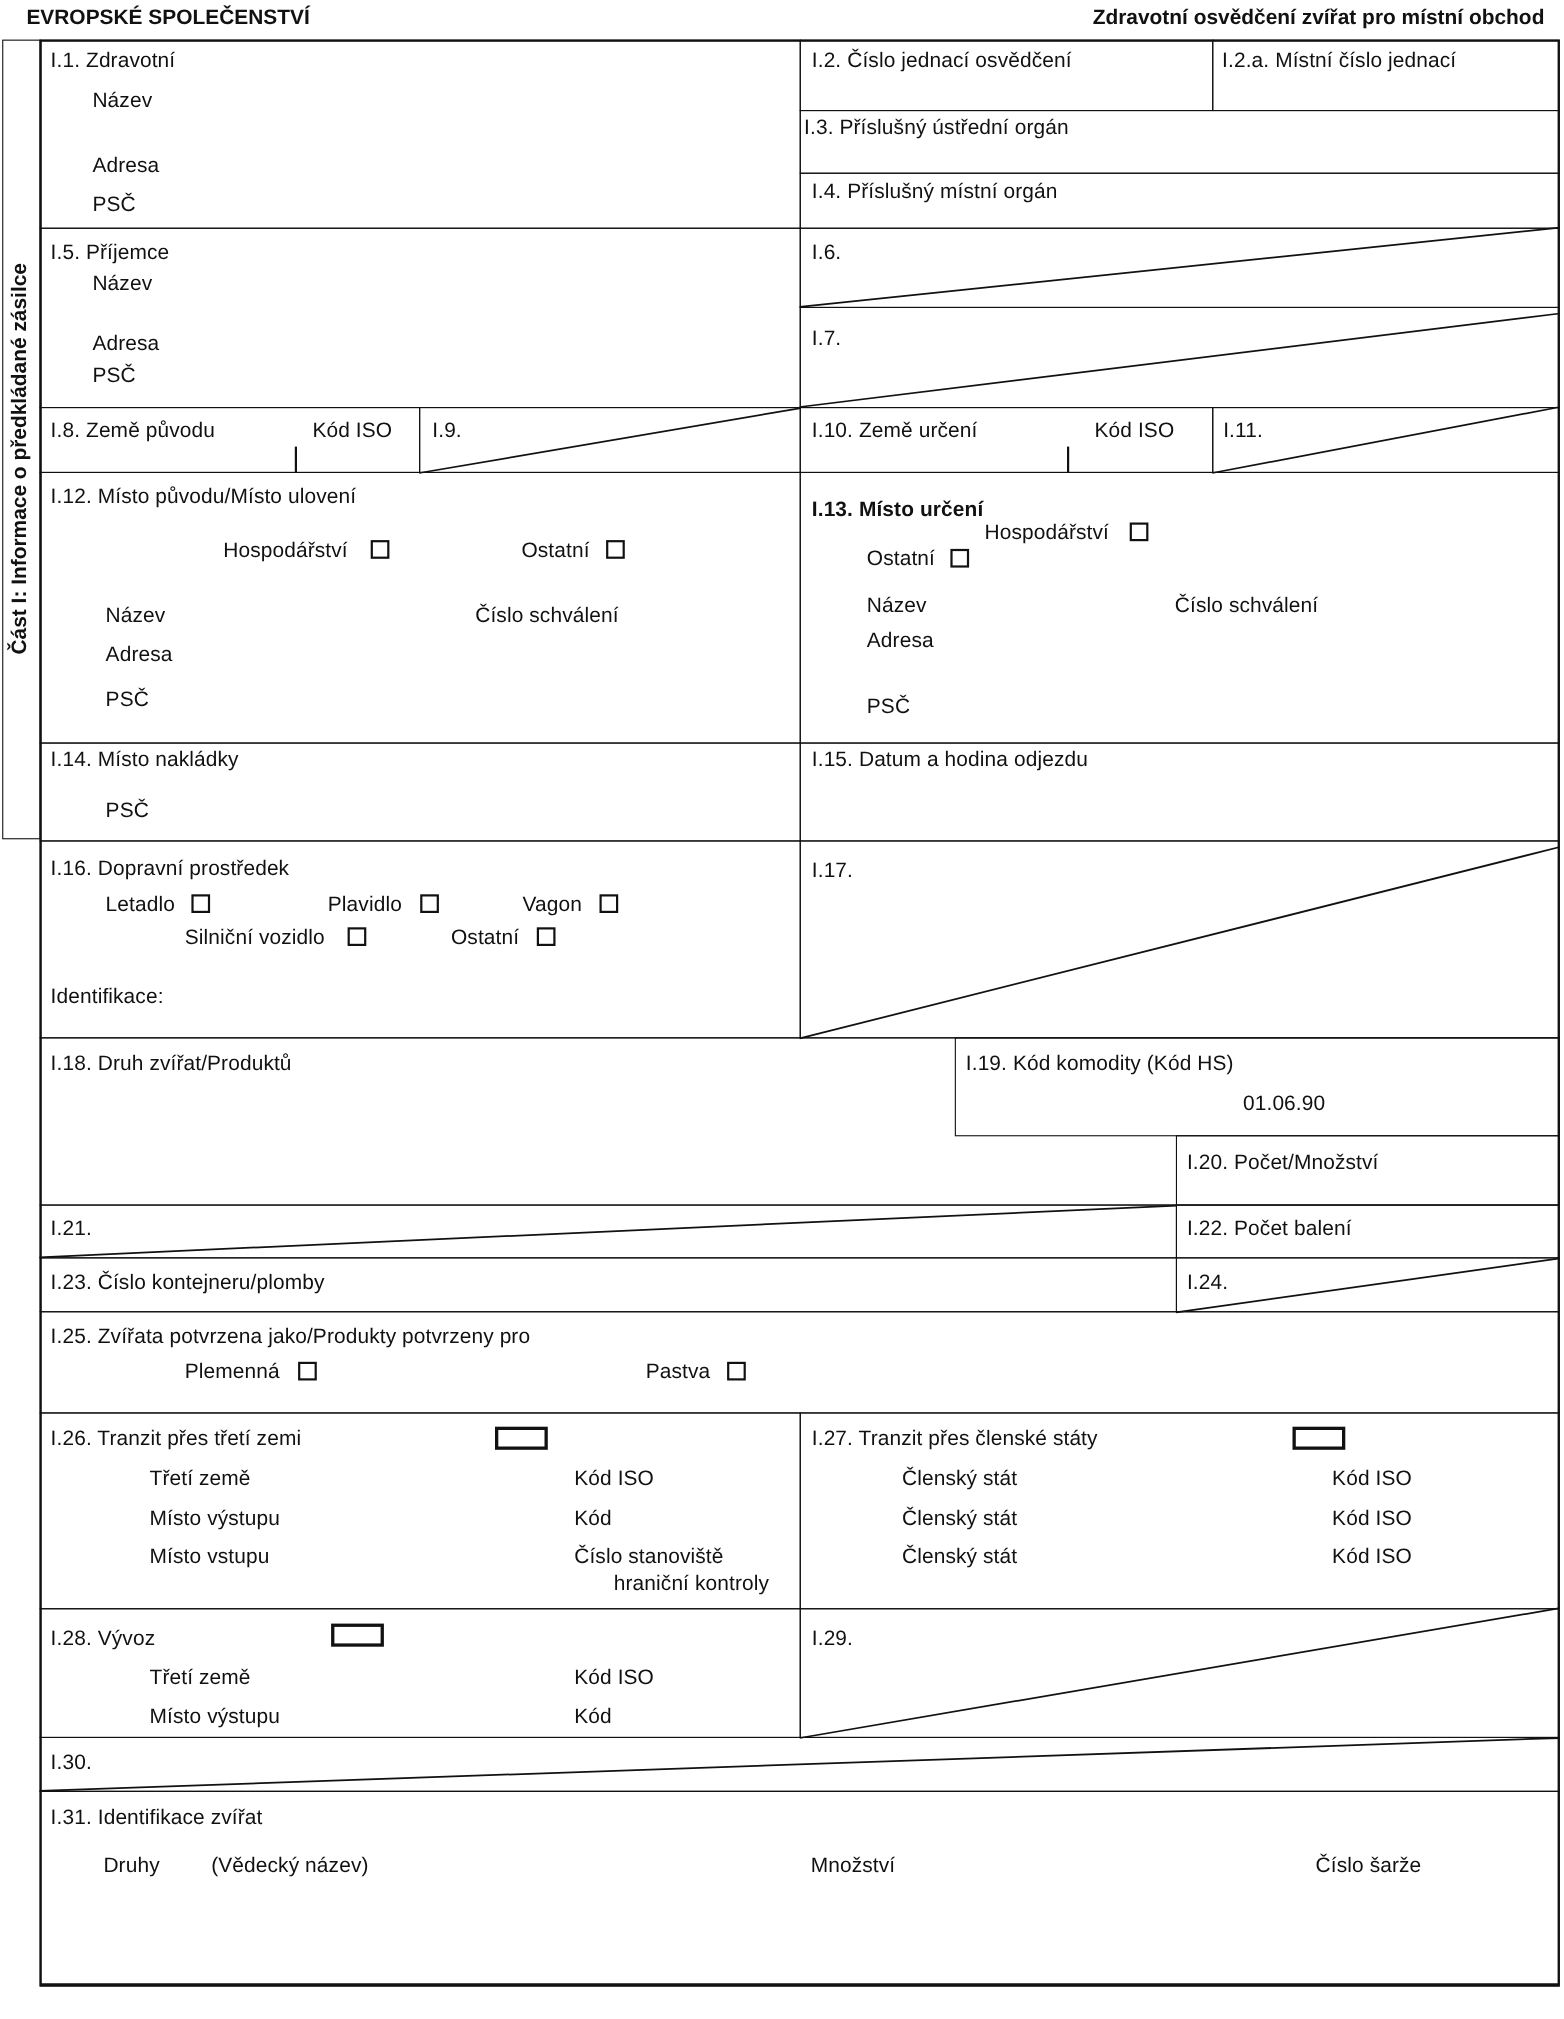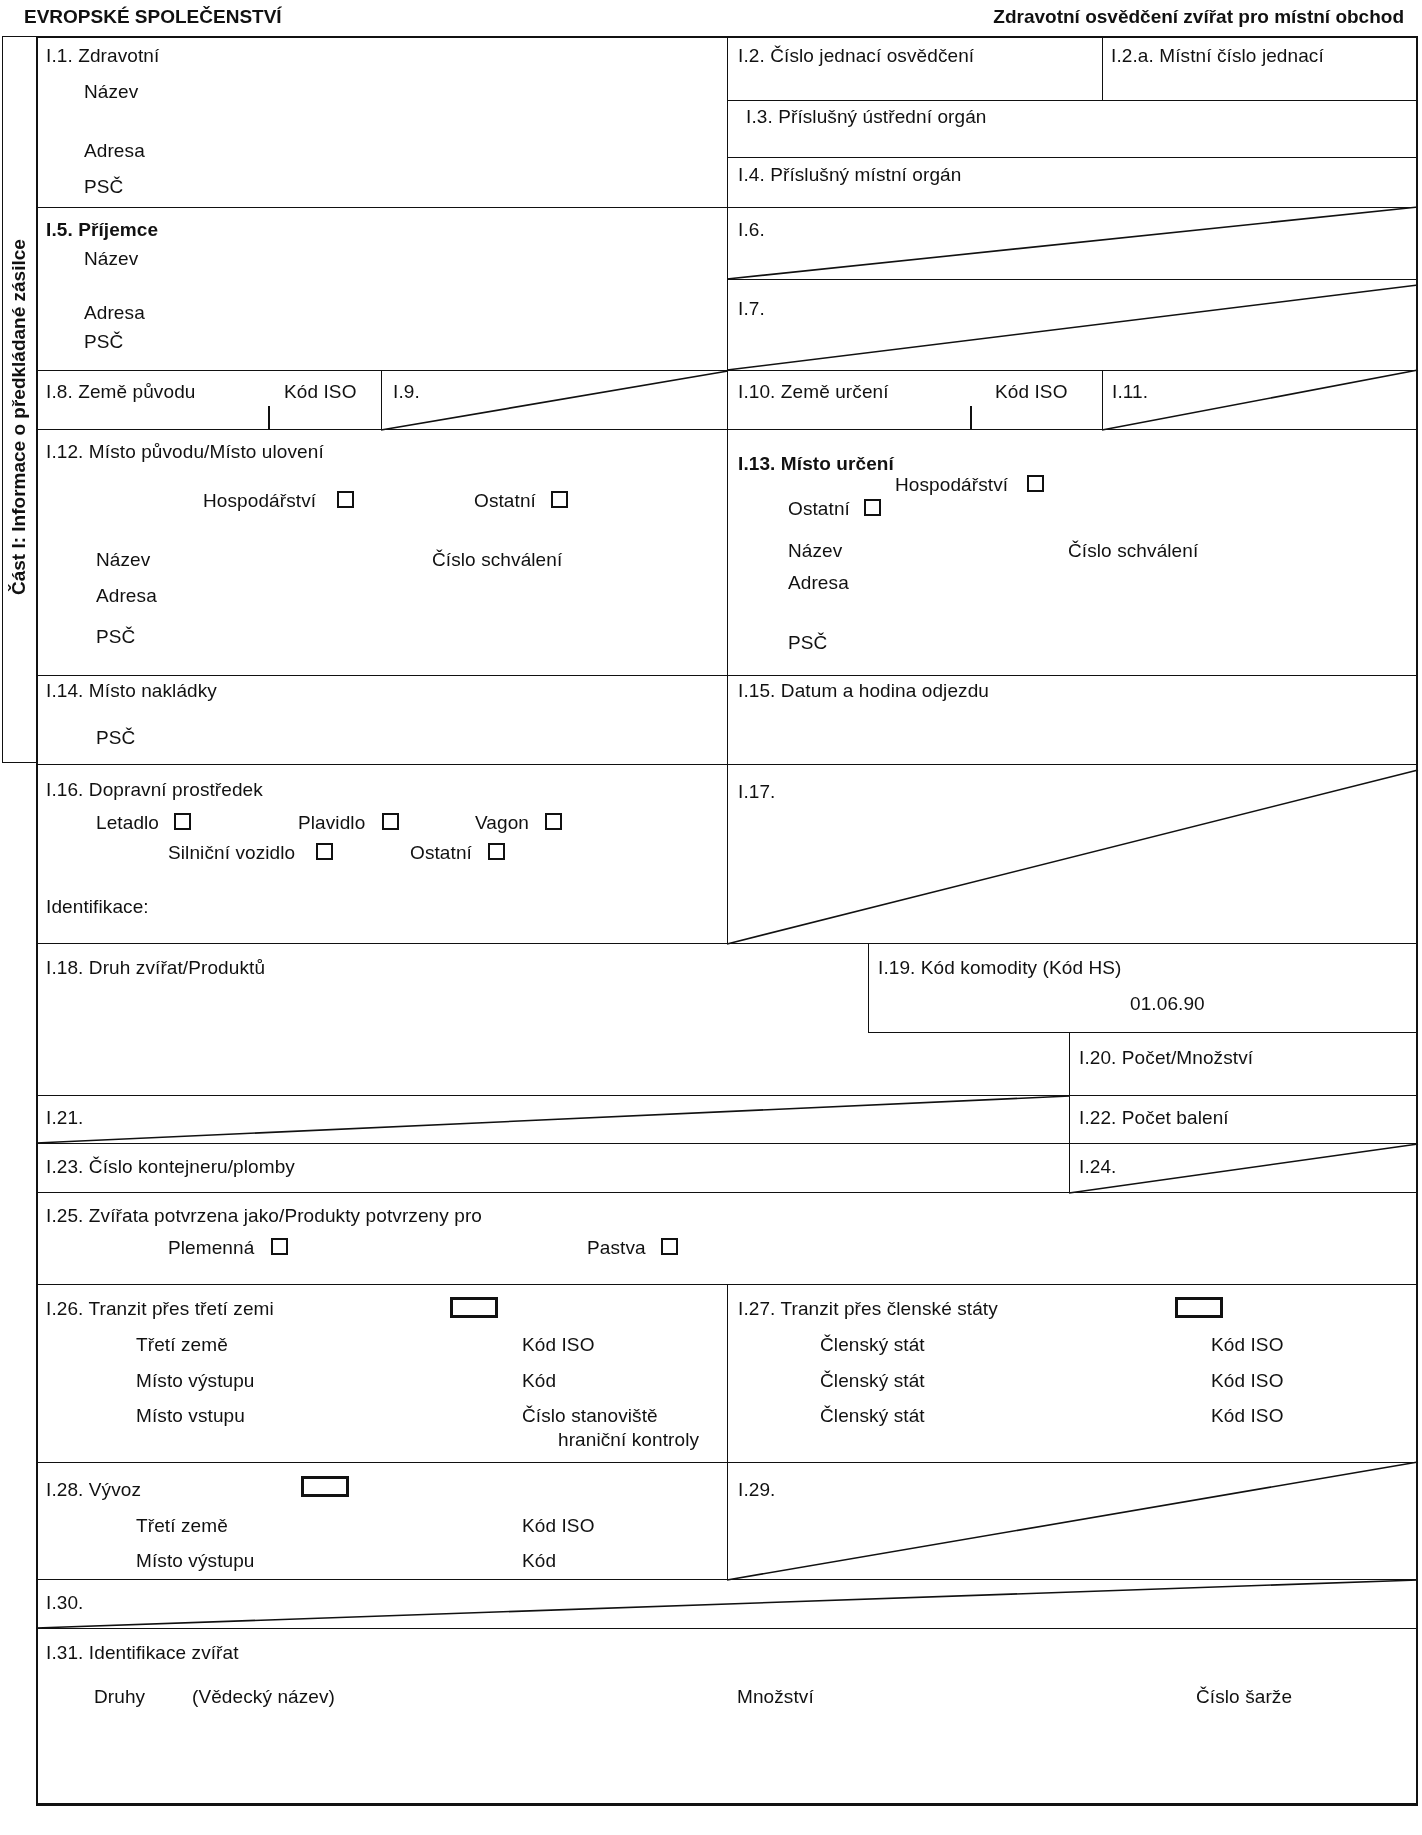--- a/index.html
+++ b/index.html
@@ -31,26 +31,26 @@
 <div class="t" style="left:84px; top:81px;">Název</div>
 <div class="t" style="left:84px; top:140px;">Adresa</div>
 <div class="t" style="left:84px; top:176px;">PSČ</div>
 
 <div class="cell" style="left:727px; top:36px; width:376px; height:65px;"></div>
 <div class="t" style="left:738px; top:45px;">I.2.  Číslo jednací osvědčení</div>
 <div class="cell" style="left:1102px; top:36px; width:316px; height:65px;"></div>
 <div class="t" style="left:1111px; top:45px;">I.2.a.  Místní číslo jednací</div>
 
 <div class="cell" style="left:727px; top:100px; width:691px; height:58px;"></div>
-<div class="t" style="left:746px; top:106px;">I.3.  Příslušný ústřední orgán</div>
+<div class="t" style="left:731px; top:106px;">I.3.  Příslušný ústřední orgán</div>
 <div class="cell" style="left:727px; top:157px; width:691px; height:51px;"></div>
 <div class="t" style="left:738px; top:164px;">I.4.  Příslušný místní orgán</div>
 
 <div class="cell" style="left:36px; top:207px; width:692px; height:164px;"></div>
-<div class="t" style="left:46px; top:219px;font-weight:bold;">I.5.  Příjemce</div>
+<div class="t" style="left:46px; top:219px;">I.5.  Příjemce</div>
 <div class="t" style="left:84px; top:248px;">Název</div>
 <div class="t" style="left:84px; top:302px;">Adresa</div>
 <div class="t" style="left:84px; top:331px;">PSČ</div>
 
 <div class="cell" style="left:727px; top:207px; width:691px; height:73px;"></div>
 <div class="t" style="left:738px; top:219px;">I.6.</div>
 <div class="cell" style="left:727px; top:279px; width:691px; height:92px;"></div>
 <div class="t" style="left:738px; top:298px;">I.7.</div>
 
 <div class="cell" style="left:36px; top:370px; width:346px; height:60px;"></div>

